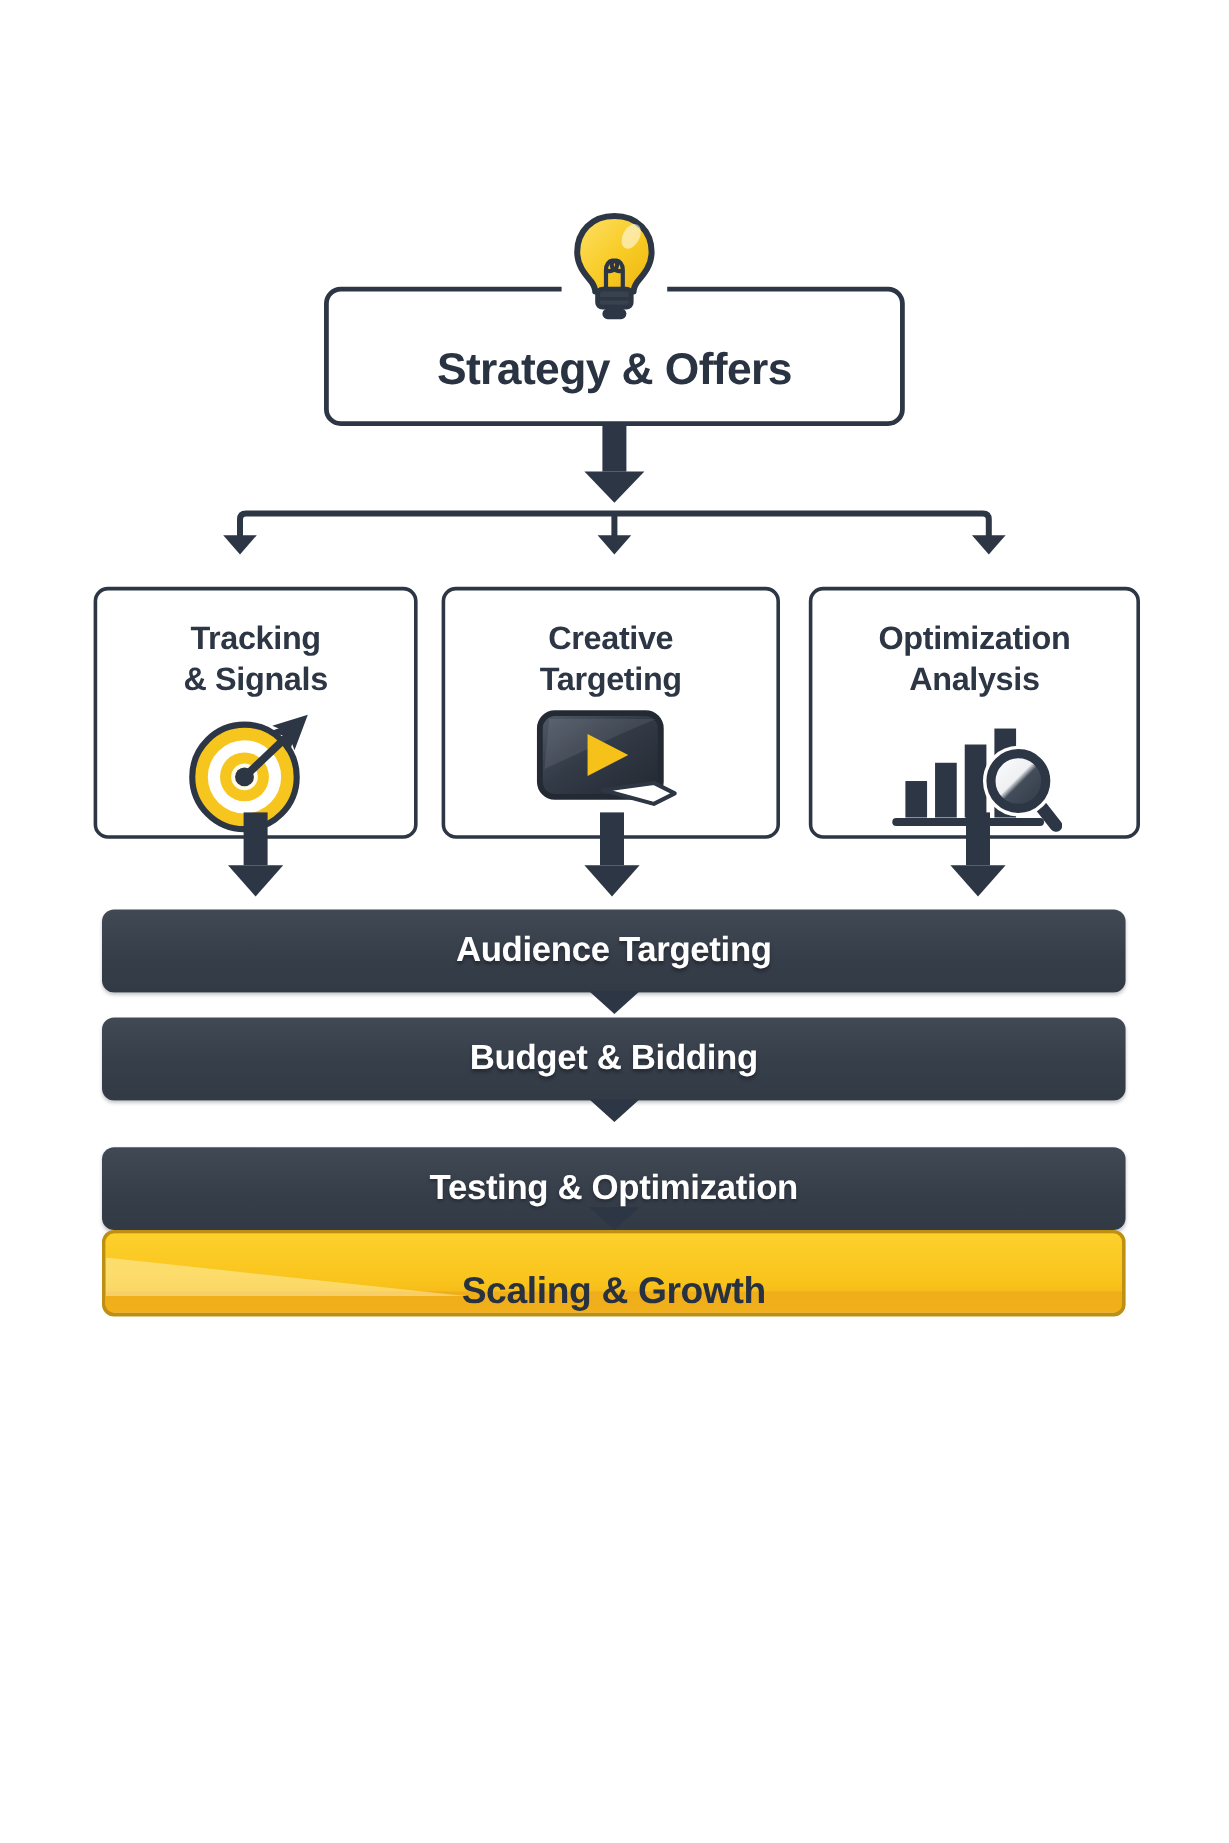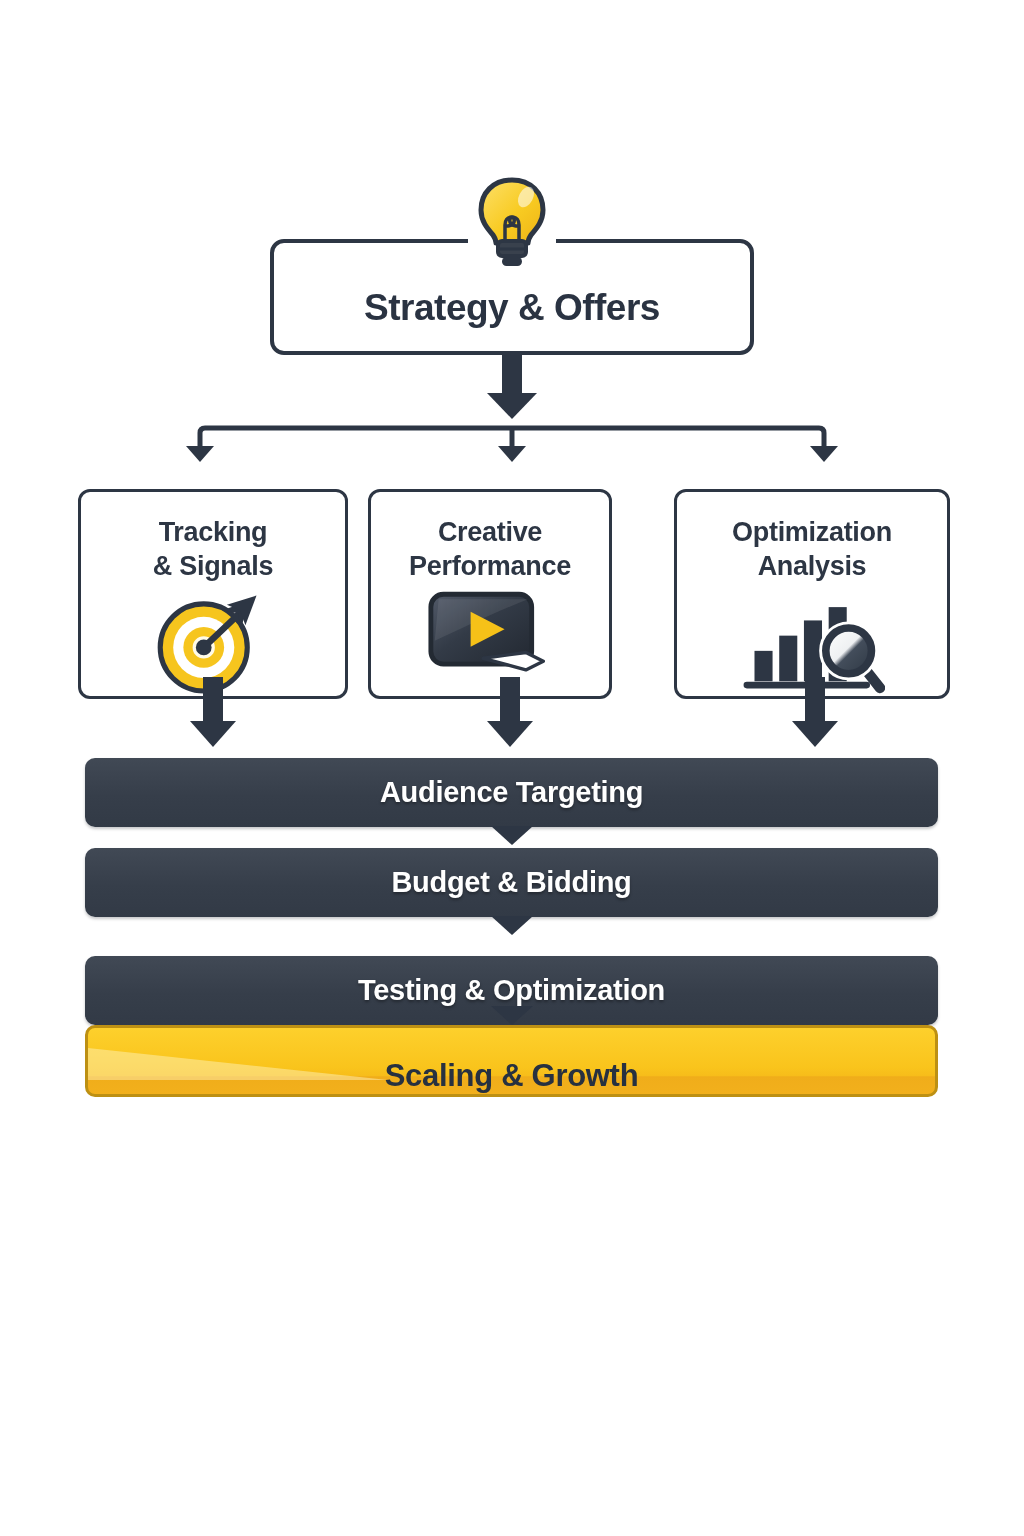--- a/index.html
+++ b/index.html
@@ -11,21 +11,21 @@
   .node{
     position:absolute;background:#fff;border:4px solid #2d3644;border-radius:14px;
     display:flex;flex-direction:column;align-items:center;box-sizing:border-box;
   }
   .root-box{left:270px;top:239px;width:484px;height:116px;justify-content:center;}
   .root-title{
     font-size:37px;font-weight:700;color:#2a3342;letter-spacing:-.5px;margin-top:22px;
   }
   .branch-box{top:489px;height:210px;border-width:3.5px;border-radius:12px;}
   .box-left{left:78px;width:270px;}
-  .box-mid{left:368px;width:244px;}
+  .box-mid{left:368px;width:282px;}
   .box-right{left:674px;width:276px;}
   .branch-title{
     margin-top:24px;text-align:center;font-size:27px;font-weight:700;color:#2d3644;
     line-height:1.25;letter-spacing:-.3px;
   }
   .branch-title span{display:block;}
   .branch-icon{margin-top:6px;}
   
   .notch{position:absolute;left:468px;top:233px;width:88px;height:14px;background:#fff;}
   .bulb{position:absolute;left:471px;top:176px;}
@@ -117,21 +117,21 @@
       <line x1="55" y1="62" x2="96" y2="23" stroke="#2d3644" stroke-width="7" stroke-linecap="round"></line>
       <circle cx="55" cy="62" r="8.5" fill="#2d3644"></circle>
       <polygon points="75,22 104,12 95,42 92,25" fill="#2d3644"></polygon>
       <polygon points="80,16 112,6 100,38 94,22" fill="#2d3644"></polygon>
     </svg>
   </div>
 
   <div class="node branch-box box-mid">
     <div class="branch-title">
       <span>Creative</span>
-      <span>Performance</span>
+      <span>Targeting</span>
     </div>
     <svg class="branch-icon" width="126" height="90" viewBox="0 0 130 92">
       <defs>
         <linearGradient id="vidGrad" x1="0" y1="0" x2="1" y2="1">
           <stop offset="0" stop-color="#525a69"></stop>
           <stop offset="0.45" stop-color="#333b47"></stop>
           <stop offset="1" stop-color="#222831"></stop>
         </linearGradient>
       </defs>
       <rect x="4" y="4" width="104" height="72" rx="13" fill="url(#vidGrad)" stroke="#232a33" stroke-width="5"></rect>

